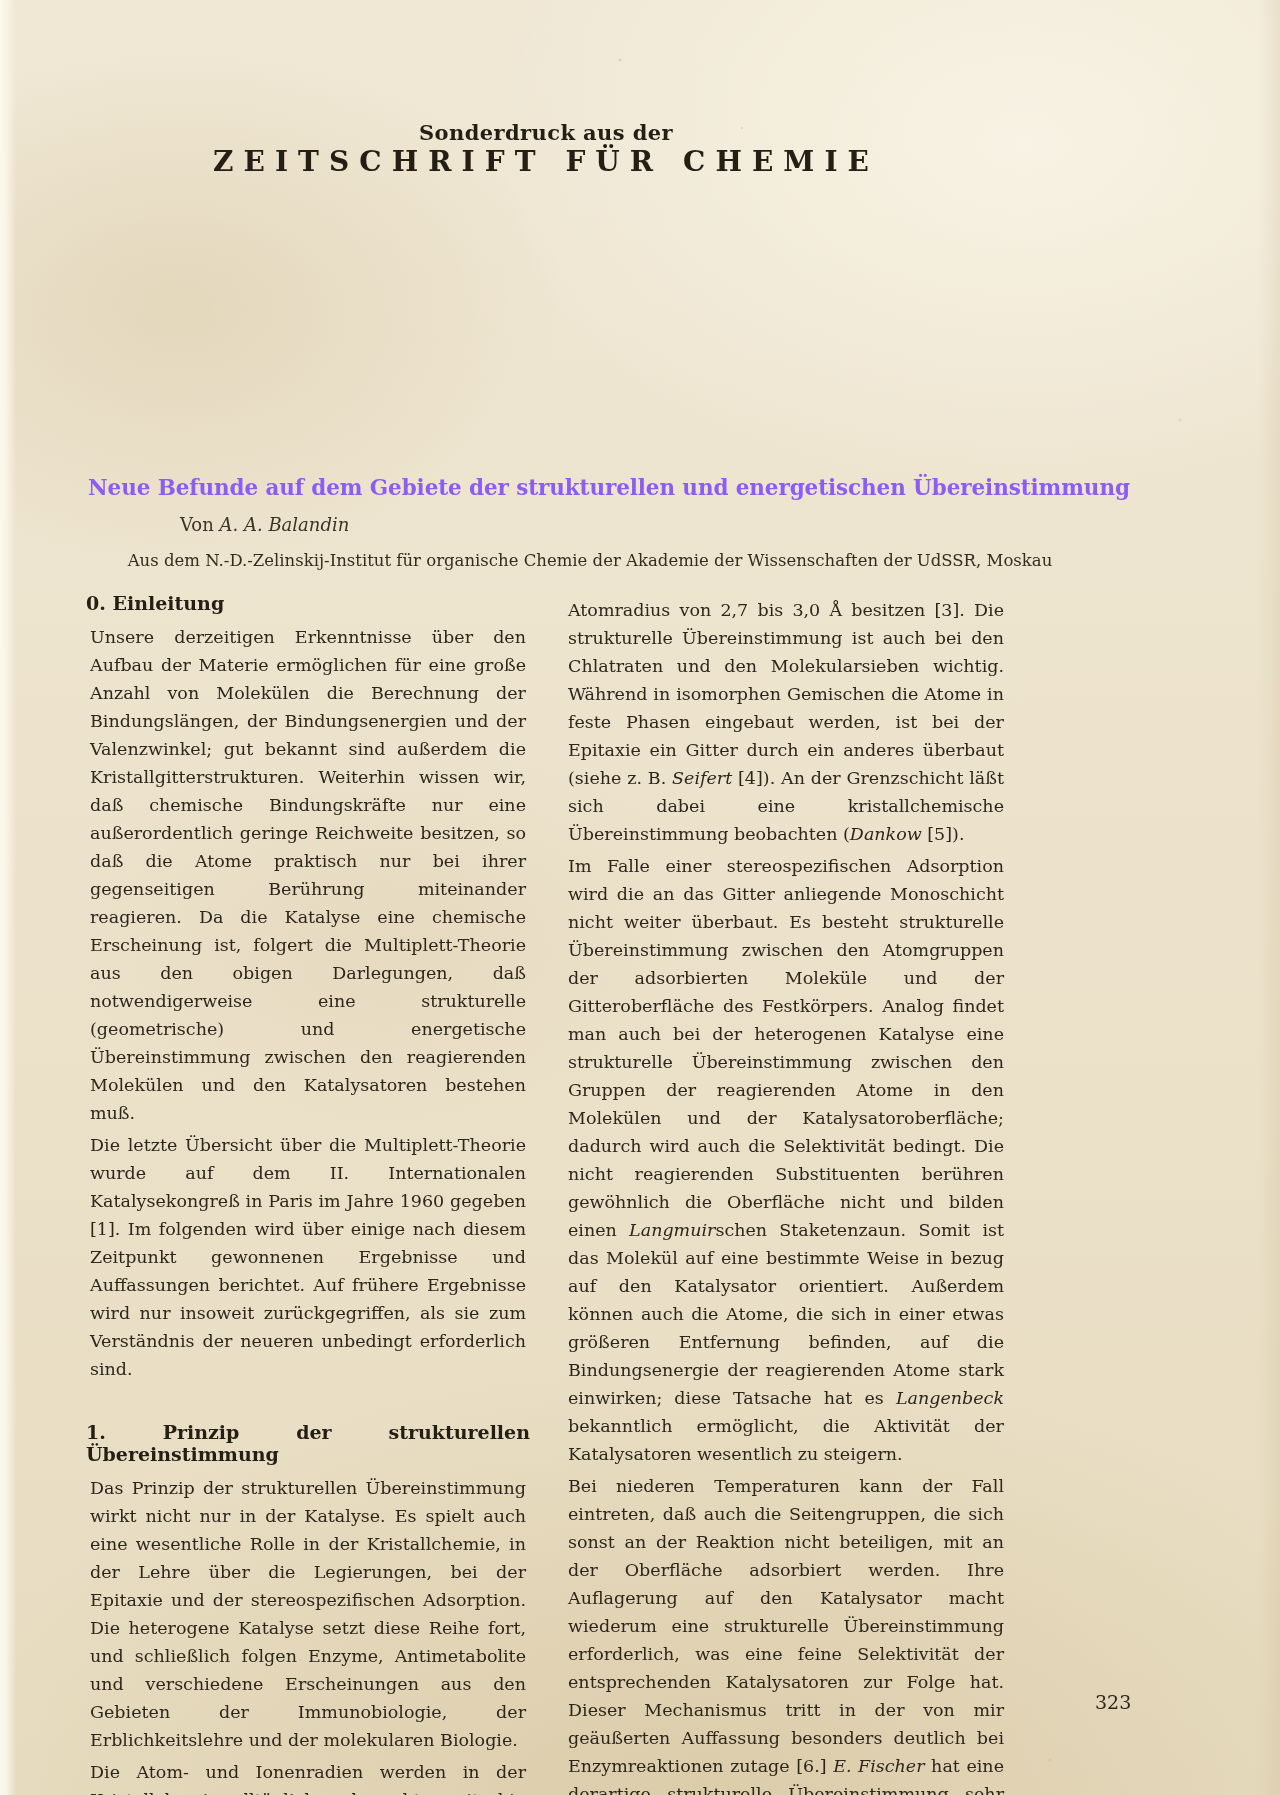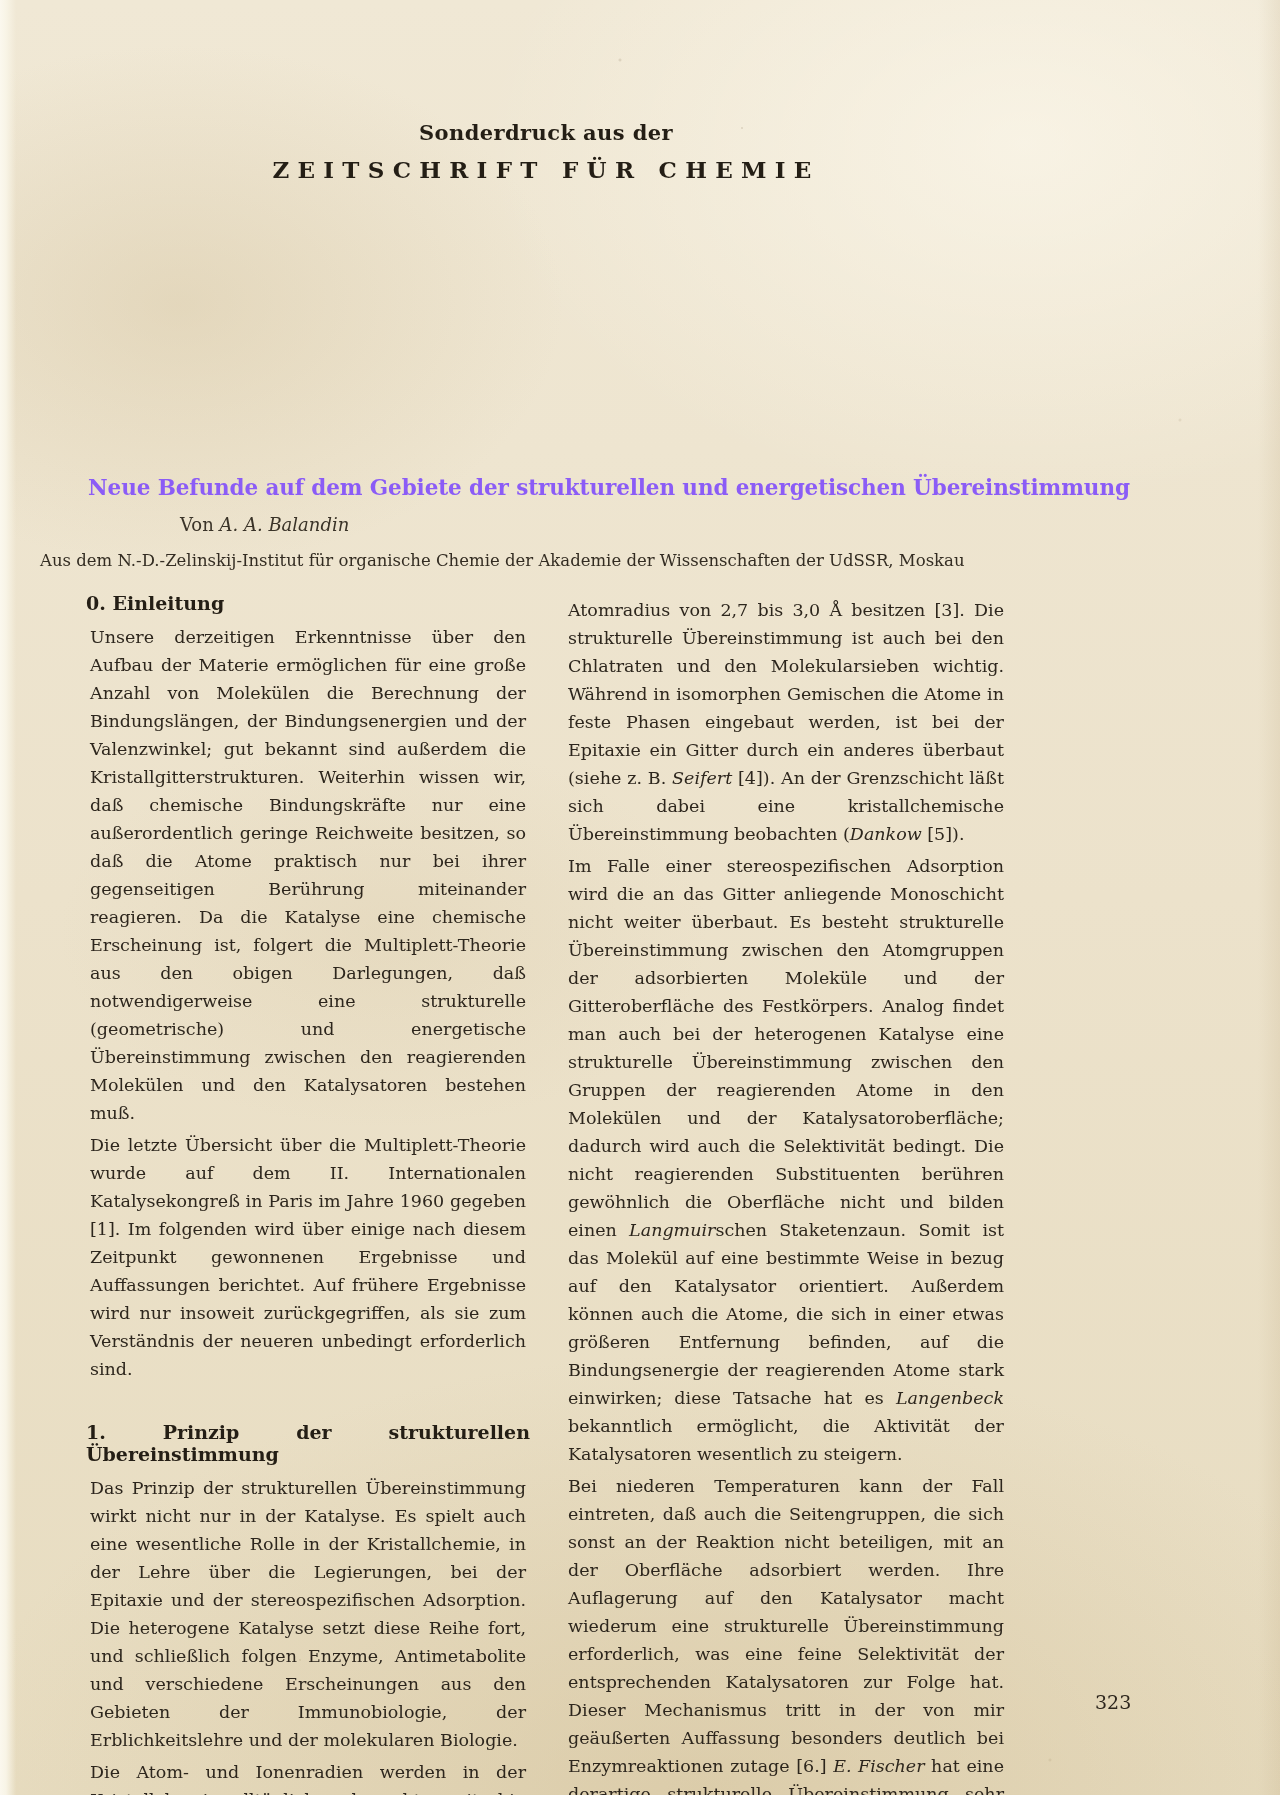--- a/index.html
+++ b/index.html
@@ -19,29 +19,29 @@
   .scan-noise{position:absolute;inset:0;pointer-events:none;
     background:
       radial-gradient(circle 3px at 620px 60px,rgba(120,100,70,.25),rgba(120,100,70,0) 70%),
       radial-gradient(circle 2px at 742px 128px,rgba(120,100,70,.3),rgba(120,100,70,0) 70%),
       radial-gradient(circle 3px at 1180px 420px,rgba(140,118,80,.2),rgba(140,118,80,0) 70%),
       radial-gradient(circle 2px at 300px 1660px,rgba(140,118,80,.25),rgba(140,118,80,0) 70%),
       radial-gradient(circle 3px at 1050px 1760px,rgba(140,118,80,.2),rgba(140,118,80,0) 70%);
   }
   .journal-header{position:absolute;top:120px;left:0;width:1092px;text-align:center;}
   .reprint-line{font-size:21px;font-weight:bold;letter-spacing:.4px;color:#241e15;}
-  .journal-name{margin-top:11px;font-size:23px;font-weight:bold;letter-spacing:.36em;color:#241e15;}
+  .journal-name{font-size:28px;font-weight:bold;letter-spacing:.36em;color:#241e15;}
   .issue-line{margin-top:12px;font-size:20px;font-weight:bold;letter-spacing:.5px;color:#241e15;}
   .article-title{
     position:absolute;top:461px;left:88px;width:1000px;
     font-size:21.5px;font-weight:bold;white-space:nowrap;letter-spacing:-0.1px;color:#8b5cf6;
   }
   .byline{position:absolute;top:514px;left:180px;font-size:18px;color:#3a3328;}
   .byline .author{font-style:italic;}
-  .affiliation{position:absolute;top:551px;left:40px;width:1100px;text-align:left;font-size:16.5px;color:#332c22;}
+  .affiliation{position:absolute;top:551px;left:40px;width:1100px;text-align:center;font-size:16.5px;color:#332c22;}
   .columns{position:absolute;top:592px;left:86px;width:922px;display:flex;gap:34px;}
   .col{width:448px;text-align:justify;hyphens:auto;-webkit-hyphens:auto;}
   .sec-heading{font-size:19px;font-weight:bold;margin:0 0 9px 0;color:#241e15;}
   .body-para + .sec-heading{margin-top:38px;}
   .body-para{font-size:17.5px;line-height:28px;margin:4px;}
   .page-number{position:absolute;top:1691px;left:1095px;font-size:19px;color:#2d261d;}
 </style>
 </head>
 <body>
 

